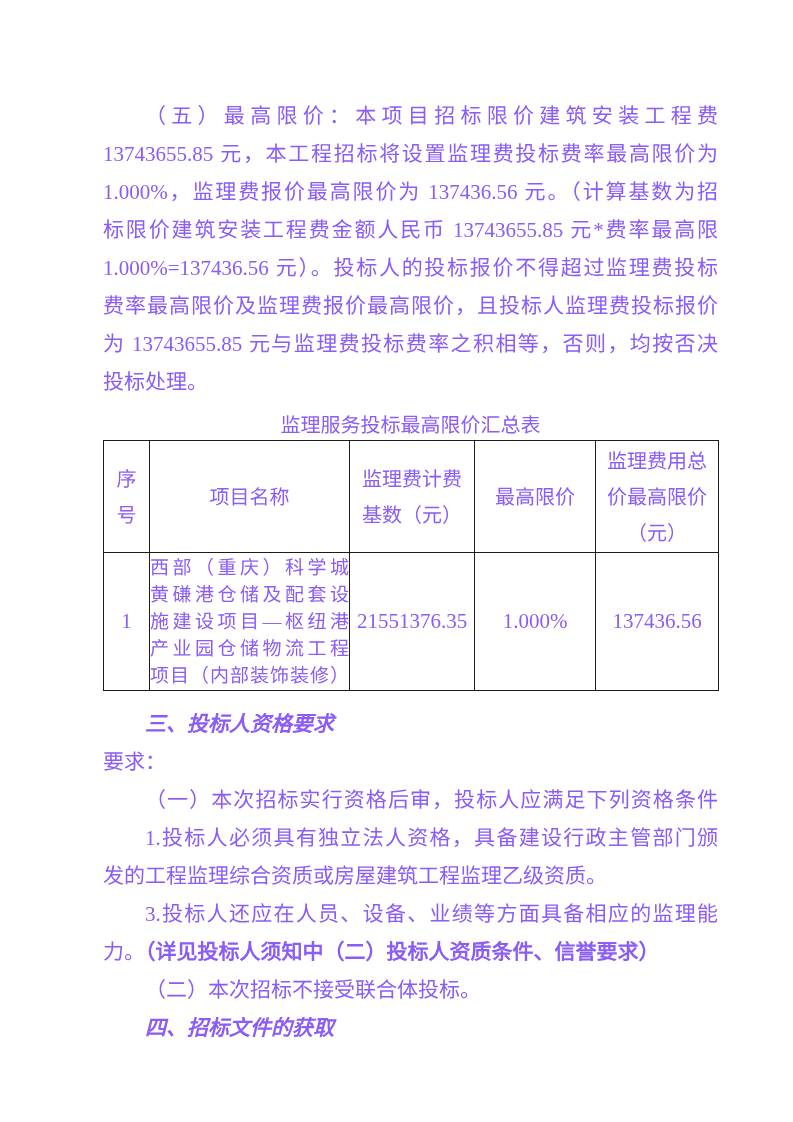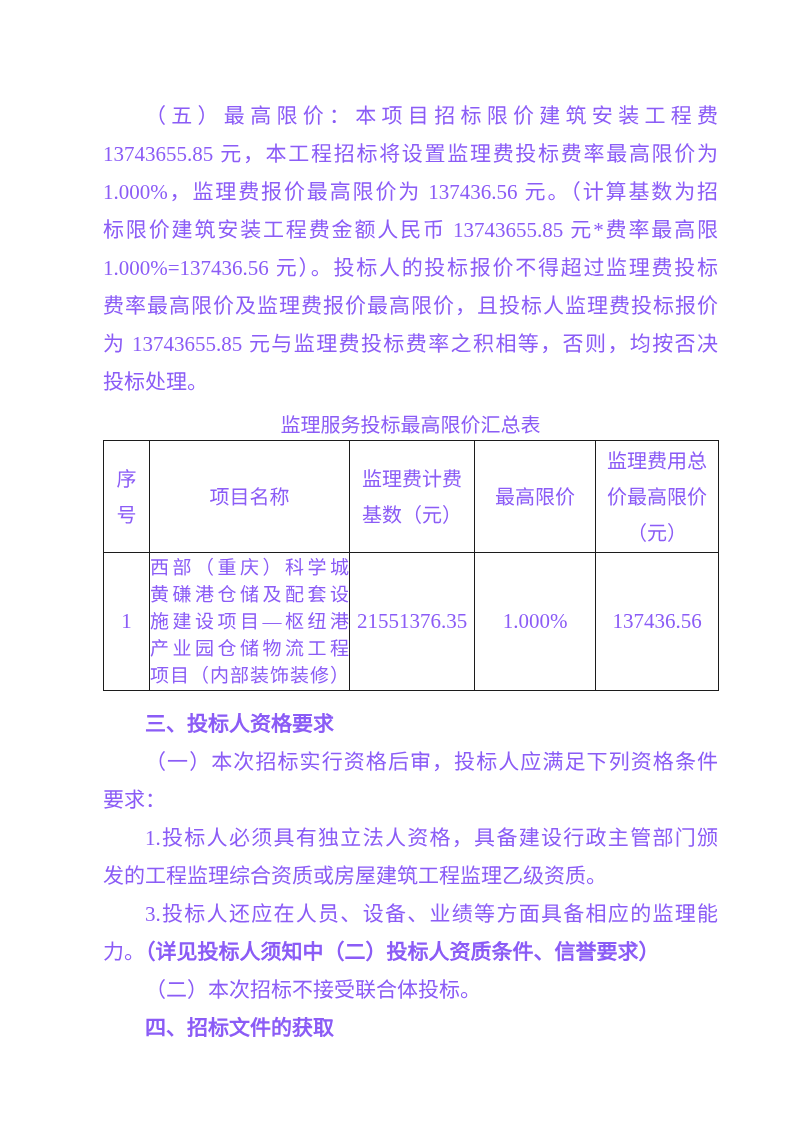--- a/index.html
+++ b/index.html
@@ -56,20 +56,21 @@
 
   
   .h-sec {
     font-family:"Liberation Sans","DejaVu Sans",sans-serif;
     font-weight:700;
     font-size:21px;
     line-height:38px;
     height:38px;
     text-indent:2em;
     overflow:hidden;
+    font-style:italic;
   }
   .mt { margin-top:14px; }
   .bold-inline {
     font-family:"Liberation Sans","DejaVu Sans",sans-serif;
     font-weight:700;
   }
 </style>
 </head>
 <body>
 
@@ -130,22 +131,22 @@
         <td class="num">21551376.35</td>
         <td class="num">1.000%</td>
         <td class="num">137436.56</td>
       </tr>
     </tbody>
   </table>
 
   <div class="h-sec mt">三、投标人资格要求</div>
 
   <div>
+    <div class="bline">要求：</div>
     <div class="bline just ind">（一）本次招标实行资格后审，投标人应满足下列资格条件</div>
-    <div class="bline">要求：</div>
   </div>
 
   <div>
     <div class="bline just ind">1.投标人必须具有独立法人资格，具备建设行政主管部门颁</div>
     <div class="bline">发的工程监理综合资质或房屋建筑工程监理乙级资质。</div>
   </div>
 
   <div>
     <div class="bline just ind">3.投标人还应在人员、设备、业绩等方面具备相应的监理能</div>
     <div class="bline">

